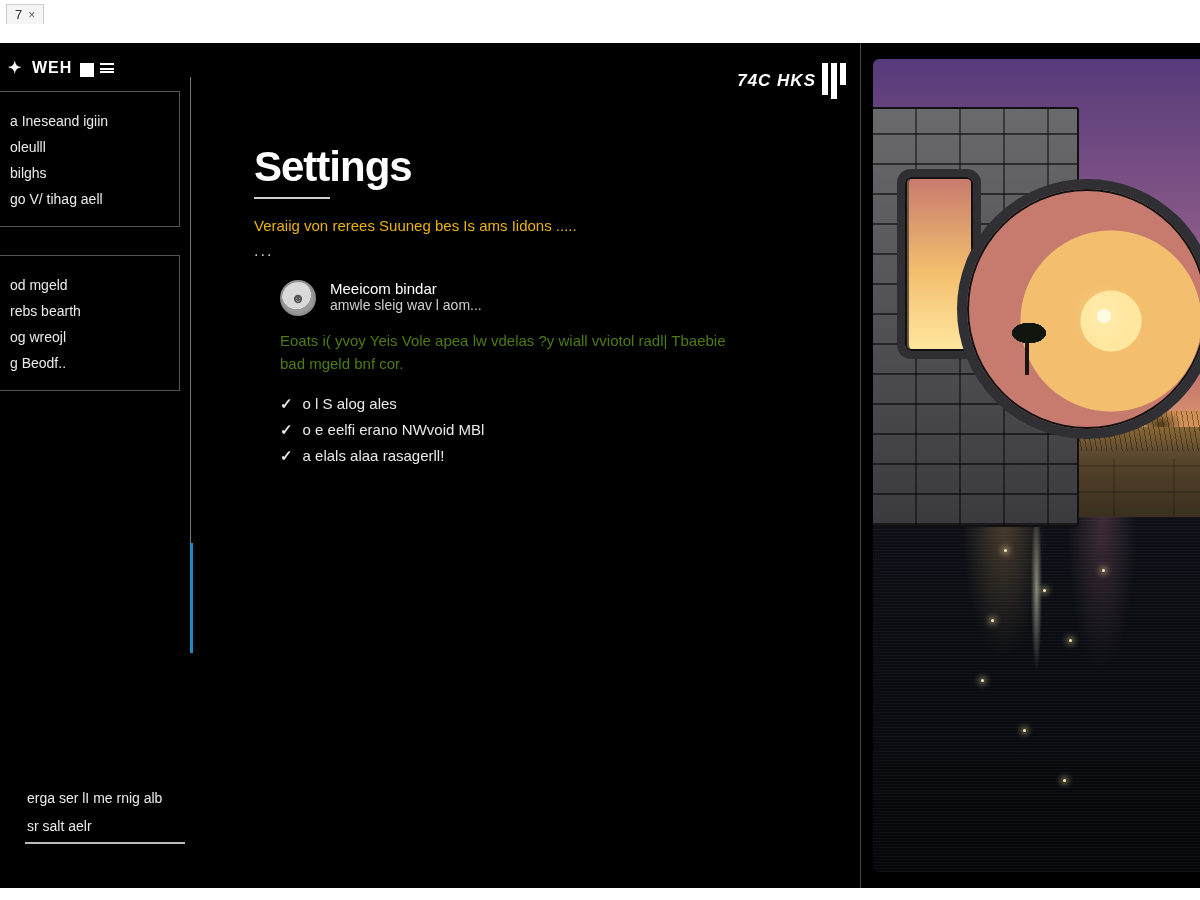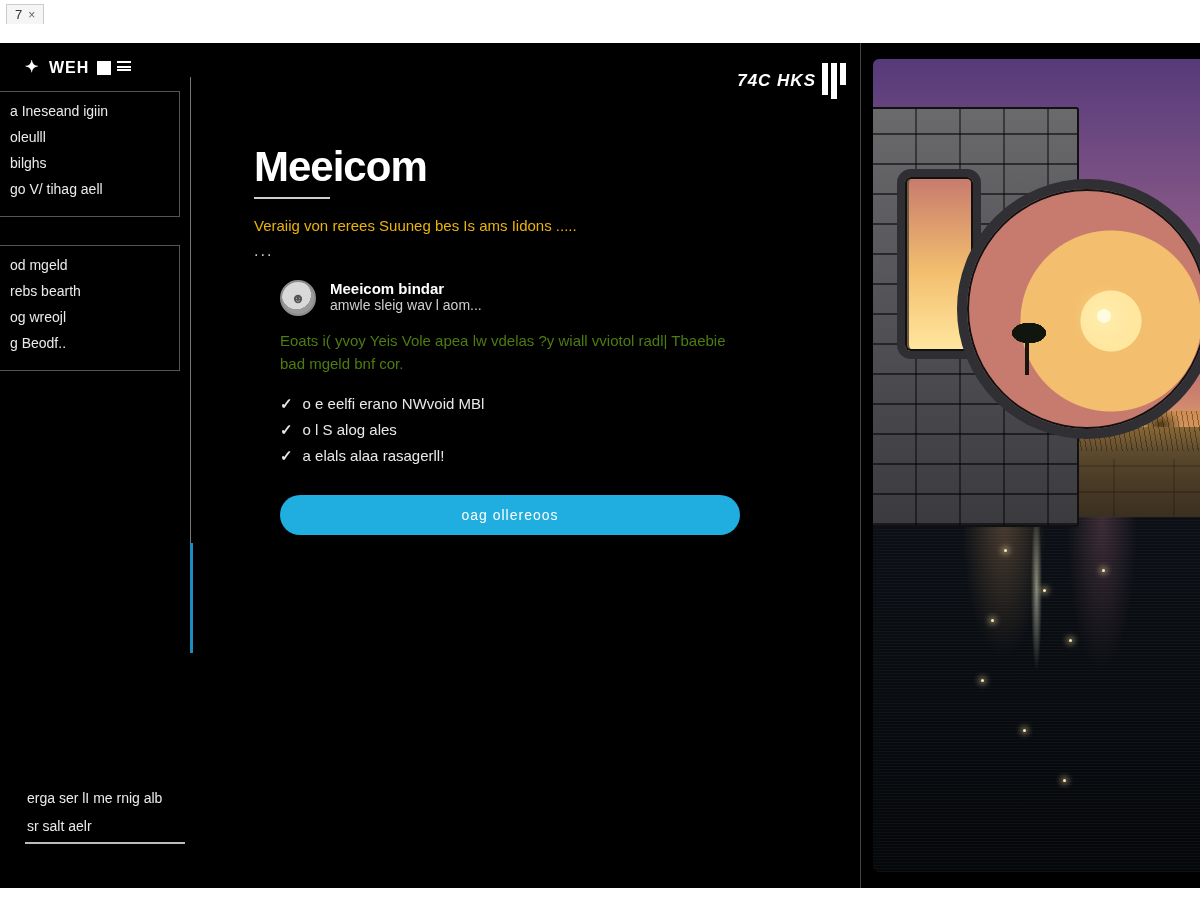--- a/index.html
+++ b/index.html
@@ -48,37 +48,36 @@
 }
 
 
 .sidebar {
   width: 190px;
   padding: 16px 10px 16px 0;
   display: flex; flex-direction: column;
   font-size: 14px;
 }
 .brand-row {
-  display: flex; align-items: center; gap: 8px;
+  display: flex; align-items: flex-end; gap: 8px;
   padding: 0 0 14px 8px;
   font-weight: 800; letter-spacing: 1px;
   font-size: 16px;
-  margin-left: 17px;
 }
 .brand-icons { display: flex; gap: 6px; }
 .brand-icons .sq { width: 14px; height: 14px; background: #fff; }
 .brand-icons .ln { width: 14px; height: 10px; border-top: 2px solid #fff; border-bottom: 2px solid #fff; position: relative; }
 .brand-icons .ln::after { content:""; position:absolute; top:3px; left:0; width:14px; height:2px; background:#fff; }
 .burst { width:16px; height:16px; position:relative; }
 .burst::before { content:"✦"; position:absolute; left:0; top:-3px; font-size:16px; color:#fff; }
 
 .nav-section {
   border: 1px solid #555;
   border-left: none;
-  padding: 6px 6px 14px 8px;
+  padding: 16px 6px 14px 8px;
   margin-bottom: 28px;
 }
 .nav-item {
   padding: 5px 2px;
   font-size: 14px;
   color: #eaeaea;
   cursor: pointer;
   white-space: nowrap;
 }
 
@@ -135,21 +134,21 @@
   display: flex; gap: 14px; align-items: flex-start;
   margin: 6px 0 14px 26px;
 }
 .avatar {
   width: 36px; height: 36px; border-radius: 50%;
   background: radial-gradient(circle at 45% 40%, #d9d9d9 0%, #d9d9d9 55%, #9a9a9a 56%, #9a9a9a 100%);
   border: 2px solid #8c8c8c;
   display:flex; align-items:center; justify-content:center;
   font-size: 14px; color:#555;
 }
-.card-title { font-size: 15px; font-weight: 700; }
+.card-title { font-size: 15px; font-weight: 400; }
 .card-sub { font-size: 14px; color:#cfcfcf; }
 
 .desc { font-size: 15px; color:#4d7c0f; line-height: 1.5; margin: 14px 0 16px 26px; max-width: 460px; }
 
 .check-list { list-style:none; margin: 0 0 26px 26px; }
 .check-list li { font-size: 15px; color:#e8e8e8; padding: 4px 0; }
 .check-list li::before { content: "✓"; margin-right: 10px; font-weight: 800; }
 
 .cta {
   display:block; width: 460px; margin-left: 26px;
@@ -325,43 +324,42 @@
 
           <div class="top-badge">
             <span>74C HKS</span>
             <span class="bars">
                 <span></span>
                 <span></span>
                 <span></span>
               </span>
           </div>
 
-          <h1 class="page-title">Meeicom</h1>
+          <h1 class="page-title">Settings</h1>
           <div class="hr"></div>
 
           <div class="subtitle">Veraiig von rerees Suuneg bes Is ams Iidons .....</div>
           <div class="dots">...</div>
 
           <div class="card">
             <div class="avatar">☻</div>
             <div>
               <div class="card-title">Meeicom bindar</div>
               <div class="card-sub">amwle sleig wav l aom...</div>
             </div>
           </div>
 
           <div class="desc">Eoats i( yvoy Yeis Vole apea lw vdelas ?y wiall vviotol radl| Tbaebie bad mgeld bnf cor.</div>
 
           <ul class="check-list">
+            <li>o l S alog ales</li>
             <li>o e eelfi erano NWvoid MBl</li>
-            <li>o l S alog ales</li>
             <li>a elals alaa rasagerll!</li>
           </ul>
 
-          <button class="cta">oag ollereoos</button>
         </div>
 
         <div class="image-panel">
           <div class="frame">
             <div class="sky"></div>
             <div class="ray"></div>
             <div class="clouds"></div>
             <div class="tree-line"></div>
             <div class="ground"></div>
             <div class="grass"></div>

